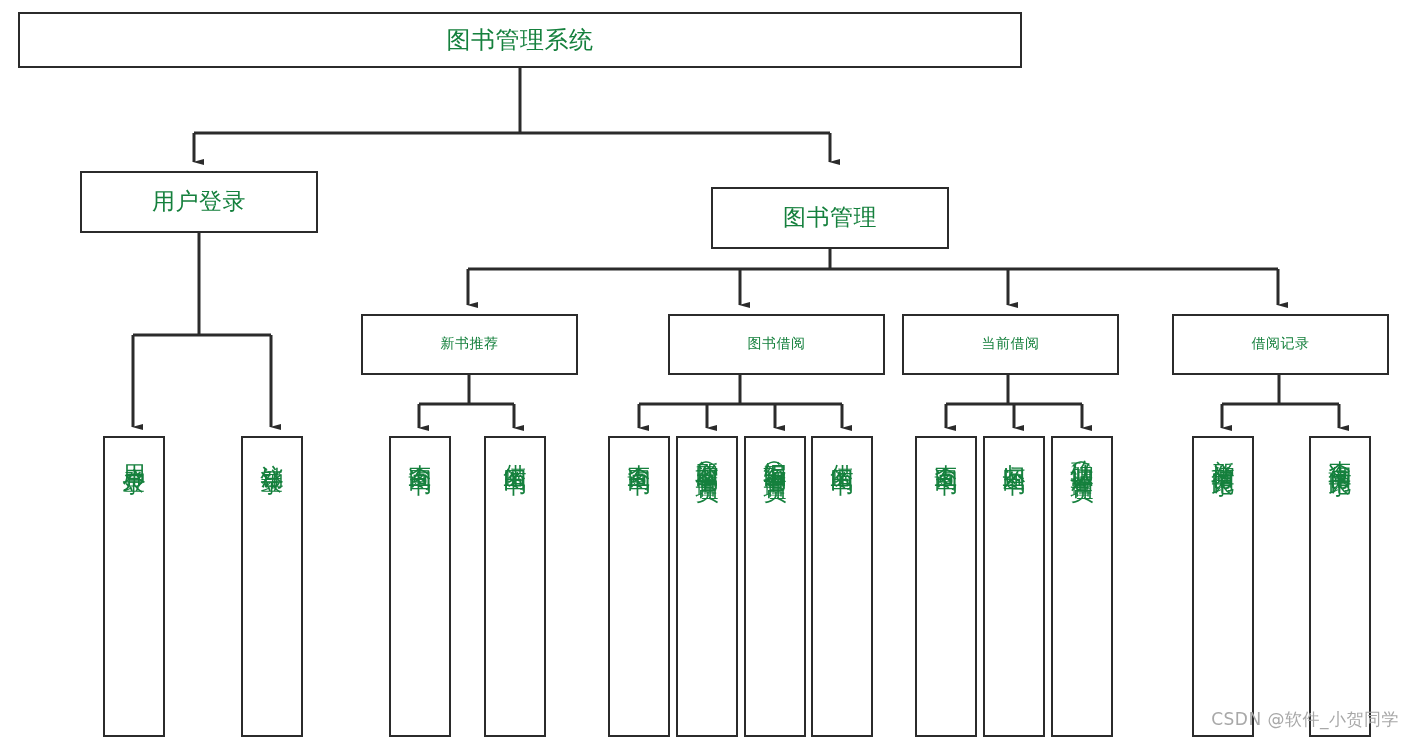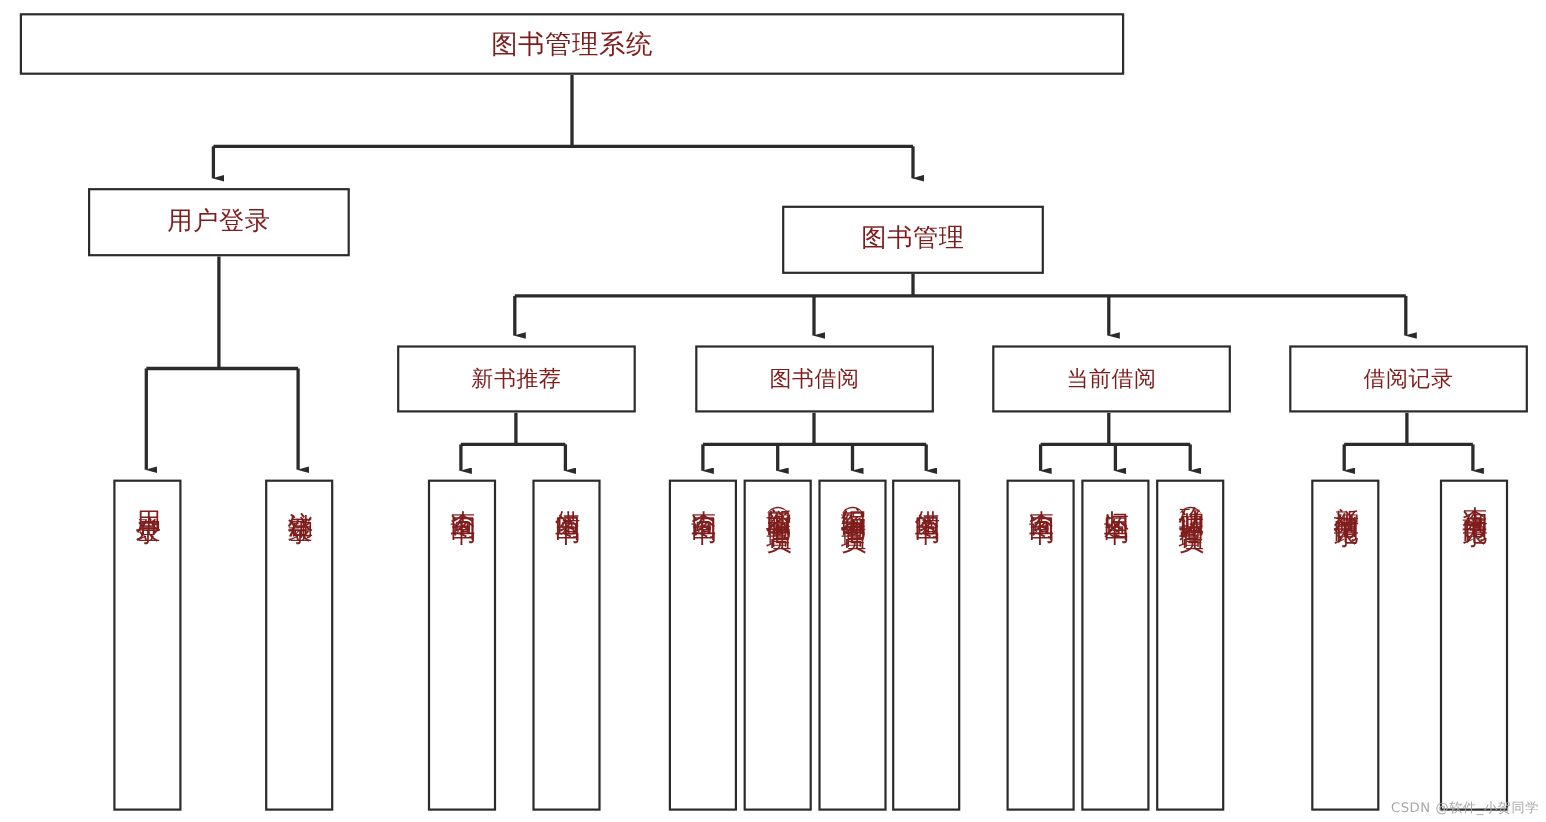--- a/index.html
+++ b/index.html
@@ -34,53 +34,53 @@
     display: flex;
     align-items: center;
     justify-content: center;
     text-align: center;
     color: #1a1a1a;
   }
   .node-label {
     display: block;
     line-height: 1.18;
     letter-spacing: 0.5px;
-    color: #7f1d1d;
+    color: #15803d;
   }
   
   .node.horizontal .node-label {
     font-size: 23px;
     writing-mode: horizontal-tb;
     white-space: nowrap;
   }
   .node.level0 .node-label { font-size: 24px; }
   .node.level1 .node-label { font-size: 23px; }
-  .node.level2 .node-label { font-size: 20px; }
+  .node.level2 .node-label { font-size: 14px; font-family: Liberation Serif, serif; }
   
   .node.vertical {
     align-items: flex-start;
     justify-content: center;
     padding-top: 8px;
   }
   .node.vertical .node-label {
     writing-mode: vertical-rl;
     text-orientation: upright;
     font-size: 23px;
     line-height: 1.0;
     letter-spacing: 3px;
     white-space: nowrap;
   }
   .node.vertical.tall-text {
     padding-top: 4px;
   }
   .watermark {
     position: absolute;
     right: 6px;
-    bottom: 4px;
-    font-size: 12px;
+    bottom: 16px;
+    font-size: 17px;
     color: #a8a8a8;
     white-space: nowrap;
     letter-spacing: 0.5px;
   }
 </style>
 </head>
 <body>
 
 <div id="diagram-root">
 
@@ -143,21 +143,21 @@
   </div>
 
   <div class="node horizontal level1" style="left:711px; top:171px; width:238px; height:62px;margin-top:16px;">
     <span class="node-label">图书管理</span>
   </div>
 
   <div class="node horizontal level2" style="left:361px; top:314px; width:217px; height:61px;">
     <span class="node-label">新书推荐</span>
   </div>
 
-  <div class="node horizontal level2" style="left:632px; top:314px; width:217px; height:61px;">
+  <div class="node horizontal level2" style="left:668px; top:314px; width:217px; height:61px;">
     <span class="node-label">图书借阅</span>
   </div>
 
   <div class="node horizontal level2" style="left:1172px; top:314px; width:217px; height:61px;">
     <span class="node-label">借阅记录</span>
   </div>
 
   <div class="node horizontal level2" style="left:902px; top:314px; width:217px; height:61px;">
     <span class="node-label">当前借阅</span>
   </div>

